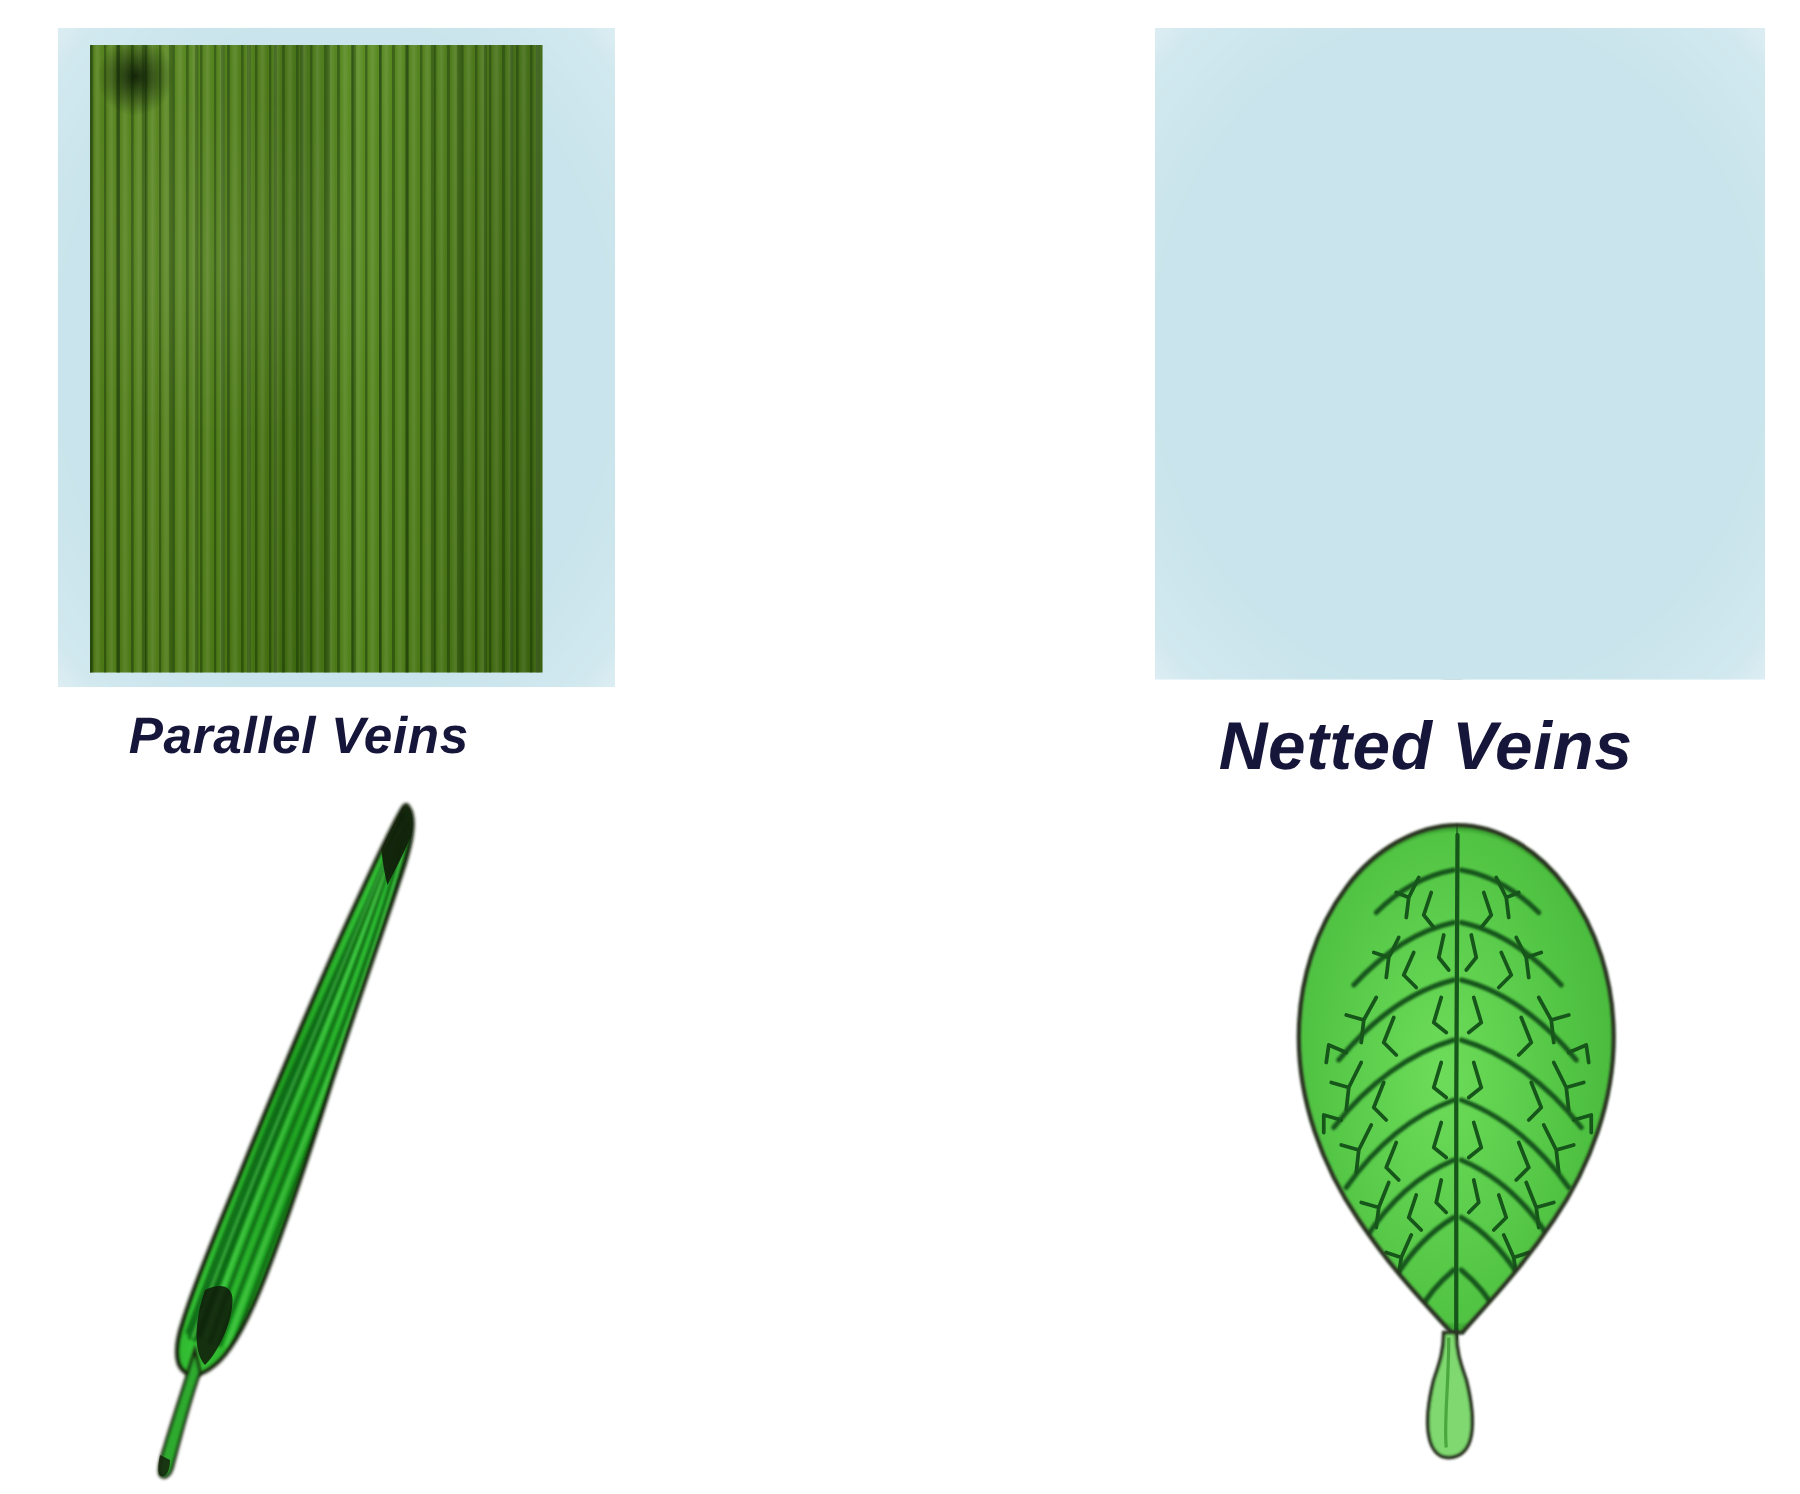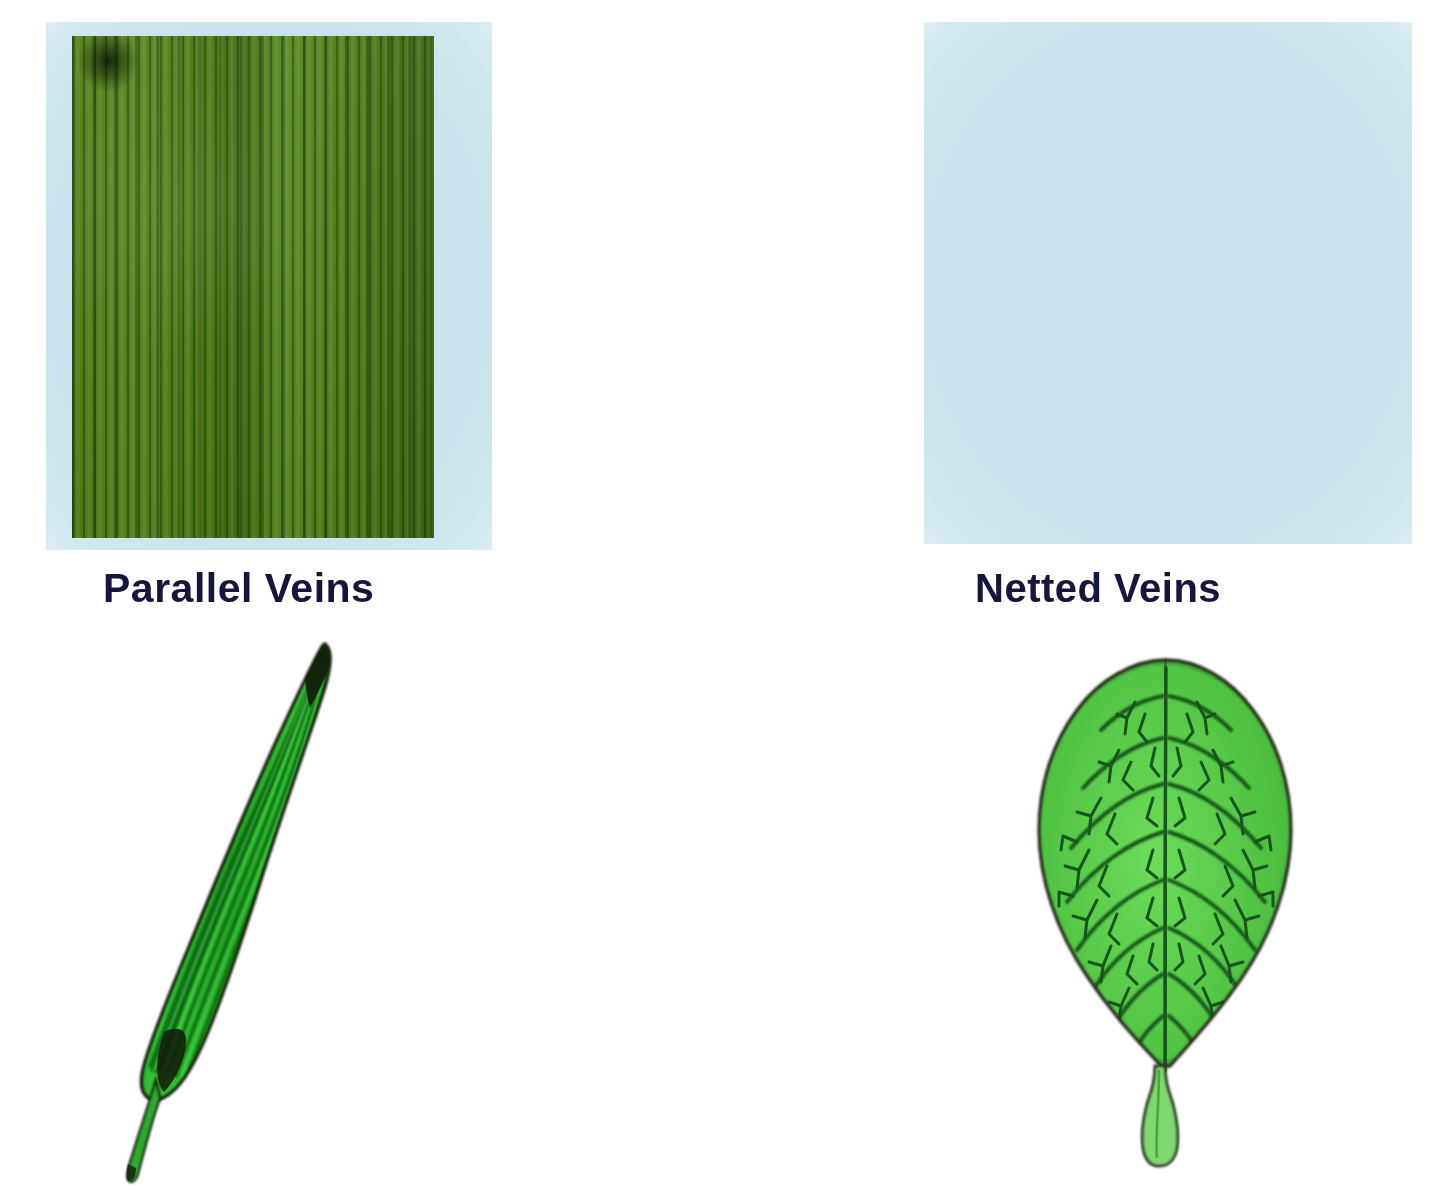--- a/index.html
+++ b/index.html
@@ -8,20 +8,21 @@
     padding: 0;
     background: #ffffff;
   }
   #canvas {
     position: relative;
     width: 1440px;
     height: 1195px;
     background: #ffffff;
     overflow: hidden;
     font-family: "Liberation Sans", sans-serif;
+    font-style: italic;
   }
 
   
   .panel { position: absolute; }
 
   
   .photo-frame {
     position: absolute;
     overflow: hidden;
   }
@@ -90,21 +91,21 @@
 
   
   .caption {
     position: absolute;
     font-weight: bold;
     color: #16163a;
     letter-spacing: 0.5px;
     white-space: nowrap;
   }
   #caption-parallel { left: 103px; top: 565px; font-size: 41px; }
-  #caption-netted   { left: 975px; top: 566px; font-size: 40px; }
+  #caption-netted   { left: 975px; top: 566px; font-size: 54px; }
 
   
   #illus-parallel { left: 90px;  top: 628px; width: 300px; height: 560px; }
   #illus-netted   { left: 1015px; top: 638px; width: 300px; height: 552px; }
   .illus-svg { display: block; width: 100%; height: 100%; }
 </style>
 </head>
 <body>
 
 <div id="canvas">

